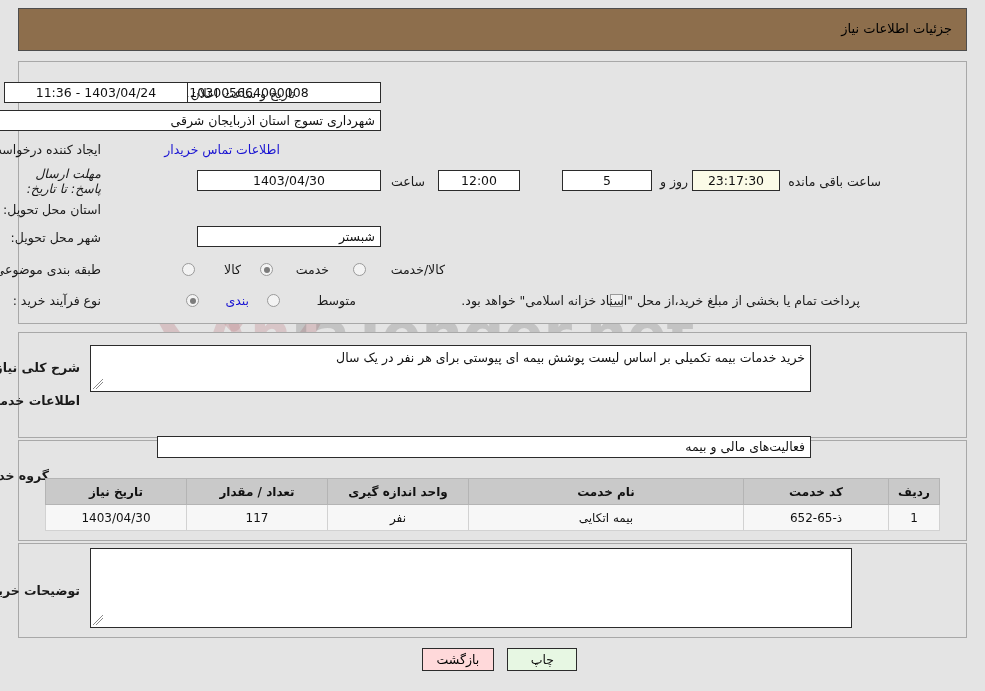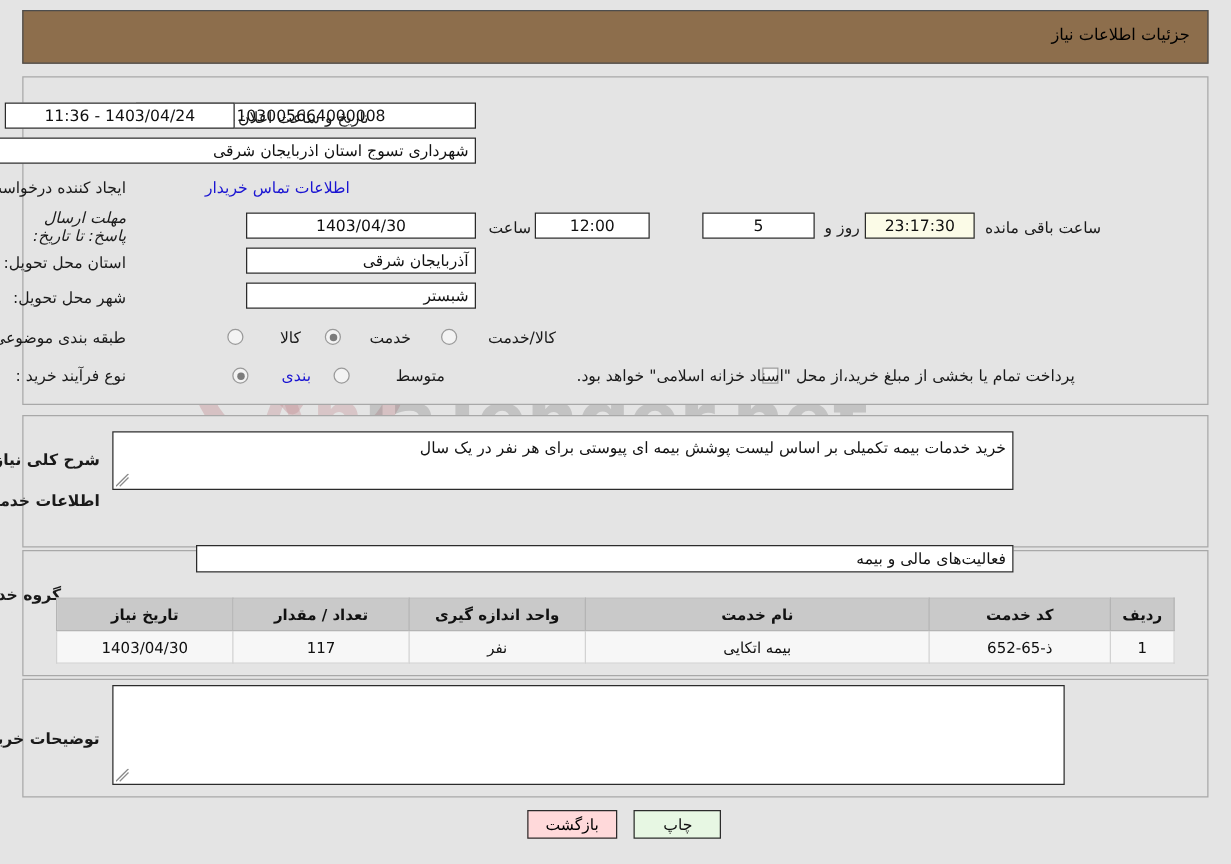--- a/index.html
+++ b/index.html
@@ -263,30 +263,29 @@
   <div class="lbl lbl-r" style="right:884px; top:114px;">نام دستگاه خریدار:</div>
   <div class="fld right" style="right:604px; top:110px; width:552px;">شهرداری تسوج استان اذربایجان شرقی</div>
 
   <div class="lbl lbl-r" style="right:884px; top:142px;">ایجاد کننده درخواست:</div>
   <div class="link" style="right:705px; top:142px;">اطلاعات تماس خریدار</div>
 
   <div class="lbl lbl-r" style="right:884px; top:166px; width:92px; white-space:normal; line-height:15px; text-align:right;font-style:italic;">مهلت ارسال پاسخ: تا تاریخ:</div>
   <div class="fld center" style="right:604px; top:170px; width:184px;">1403/04/30</div>
 
   <div class="lbl lbl-r" style="right:560px; top:174px;">ساعت</div>
-  <div class="fld center" style="right:465px; top:170px; width:92px;text-align:center;">12:00</div>
+  <div class="fld center" style="right:465px; top:170px; width:82px;text-align:center;">12:00</div>
 
   <div class="fld center" style="right:333px; top:170px; width:90px;">5</div>
   <div class="lbl lbl-r" style="right:297px; top:174px;">روز و</div>
 
   <div class="fld center cream" style="right:205px; top:170px; width:88px;">23:17:30</div>
   <div class="lbl lbl-r" style="right:104px; top:174px;">ساعت باقی مانده</div>
 
   <div class="lbl lbl-r" style="right:884px; top:202px;">استان محل تحویل:</div>
-  <div class="fld right" style="right:604px; top:198px; width:184px;">آذربایجان شرقی</div>
 
   <div class="lbl lbl-r" style="right:884px; top:230px;">شهر محل تحویل:</div>
   <div class="fld right" style="right:604px; top:226px; width:184px;">شبستر</div>
 
   <div class="lbl lbl-r" style="right:884px; top:262px;">طبقه بندی موضوعی:</div>
 
   <div class="radio" style="right:790px; top:263px;"></div>
   <div class="lbl lbl-r" style="right:744px; top:262px;">کالا</div>
 
   <div class="radio on" style="right:712px; top:263px;"></div>

